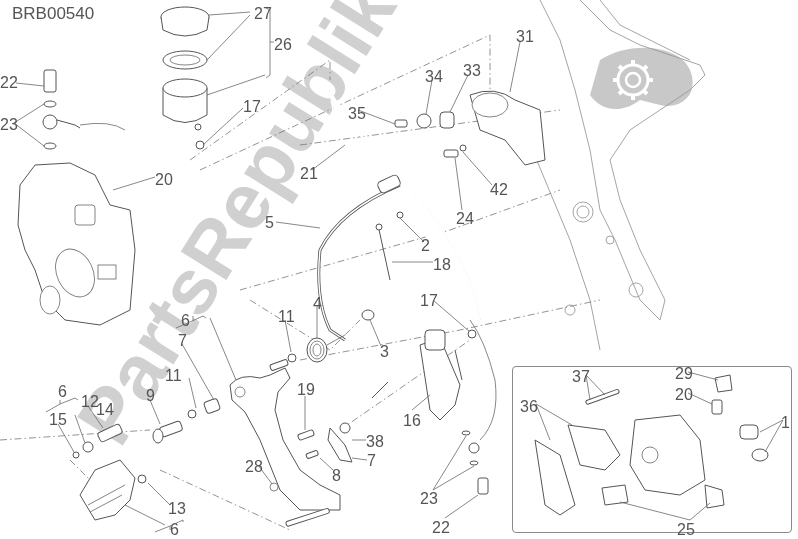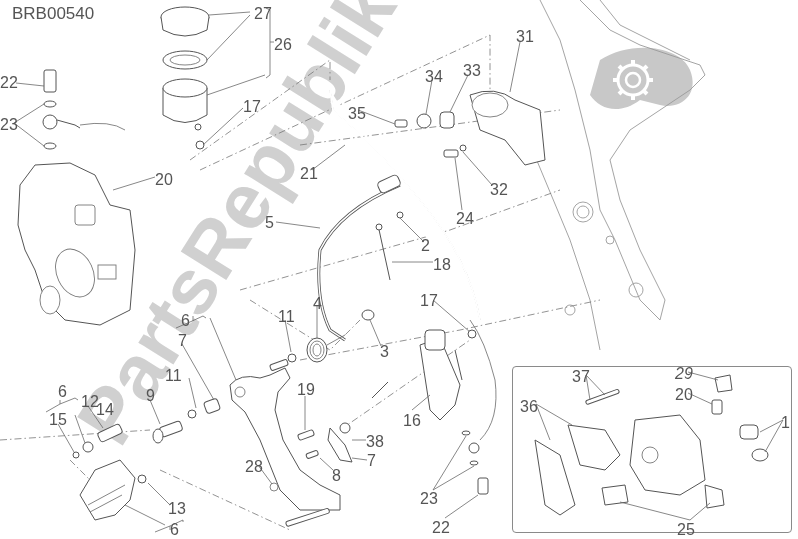--- a/index.html
+++ b/index.html
@@ -222,21 +222,21 @@
     <span class="lbl" style="left: 274px; top: 39px;">26</span>
     <span class="lbl" style="left: 0px; top: 77px;">22</span>
     <span class="lbl" style="left: 0px; top: 119px;">23</span>
     <span class="lbl" style="left: 243px; top: 101px;">17</span>
     <span class="lbl" style="left: 155px; top: 174px;">20</span>
     <span class="lbl" style="left: 516px; top: 31px;">31</span>
     <span class="lbl" style="left: 425px; top: 71px;">34</span>
     <span class="lbl" style="left: 463px; top: 65px;">33</span>
     <span class="lbl" style="left: 348px; top: 108px;">35</span>
     <span class="lbl" style="left: 300px; top: 168px;">21</span>
-    <span class="lbl" style="left: 490px; top: 184px;">32</span>
+    <span class="lbl" style="left: 490px; top: 184px;">42</span>
     <span class="lbl" style="left: 456px; top: 213px;">24</span>
     <span class="lbl" style="left: 265px; top: 217px;">5</span>
     <span class="lbl" style="left: 421px; top: 240px;">2</span>
     <span class="lbl" style="left: 433px; top: 259px;">18</span>
     <span class="lbl" style="left: 420px; top: 295px;">17</span>
     <span class="lbl" style="left: 313px; top: 298px;">4</span>
     <span class="lbl" style="left: 380px; top: 346px;">3</span>
     <span class="lbl" style="left: 181px; top: 315px;">6</span>
     <span class="lbl" style="left: 178px; top: 335px;">7</span>
     <span class="lbl" style="left: 278px; top: 311px;">11</span>
@@ -251,17 +251,17 @@
     <span class="lbl" style="left: 366px; top: 436px;">38</span>
     <span class="lbl" style="left: 367px; top: 455px;">7</span>
     <span class="lbl" style="left: 332px; top: 470px;">8</span>
     <span class="lbl" style="left: 245px; top: 461px;">28</span>
     <span class="lbl" style="left: 168px; top: 503px;">13</span>
     <span class="lbl" style="left: 170px; top: 524px;">6</span>
     <span class="lbl" style="left: 420px; top: 493px;">23</span>
     <span class="lbl" style="left: 432px; top: 522px;">22</span>
     <span class="lbl" style="left: 572px; top: 371px;">37</span>
     <span class="lbl" style="left: 520px; top: 401px;">36</span>
-    <span class="lbl" style="left: 675px; top: 368px; font-style: italic;">29</span>
+    <span class="lbl" style="left: 675px; top: 368px;">29</span>
     <span class="lbl" style="left: 675px; top: 389px;">20</span>
     <span class="lbl" style="left: 781px; top: 417px;">1</span>
     <span class="lbl" style="left: 677px; top: 524px;">25</span>
   </div>
 
 </body></html>

